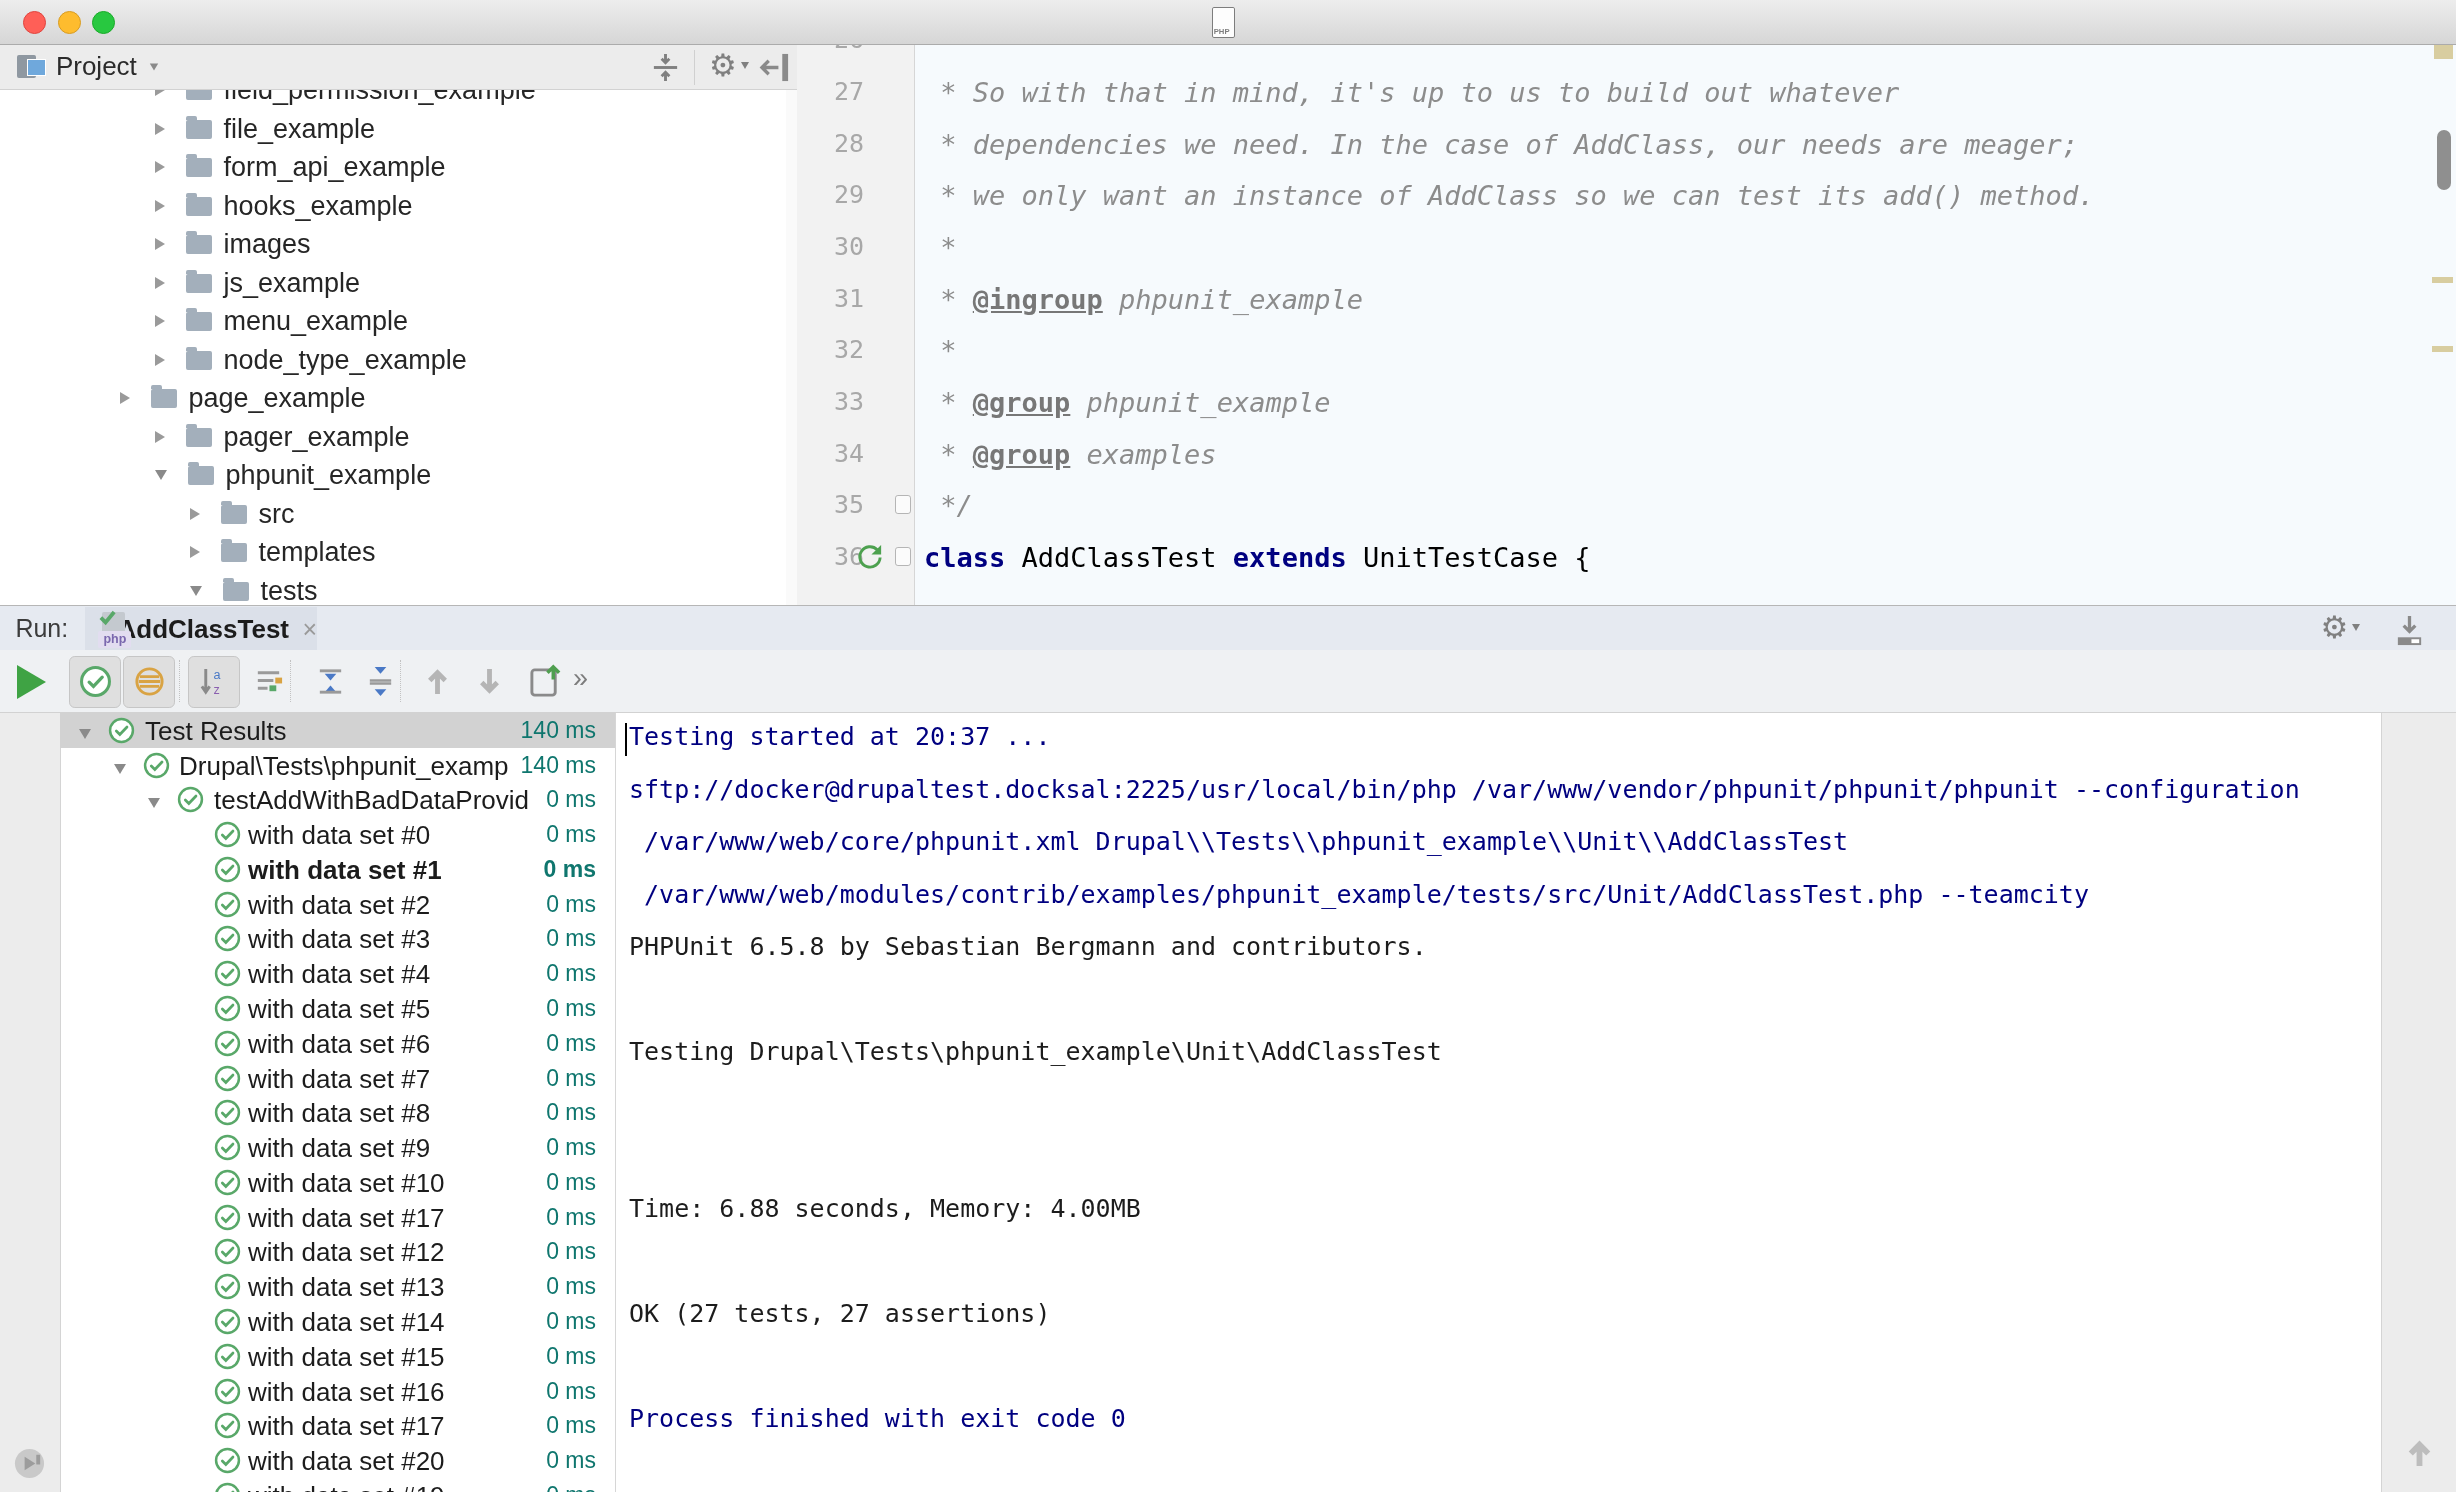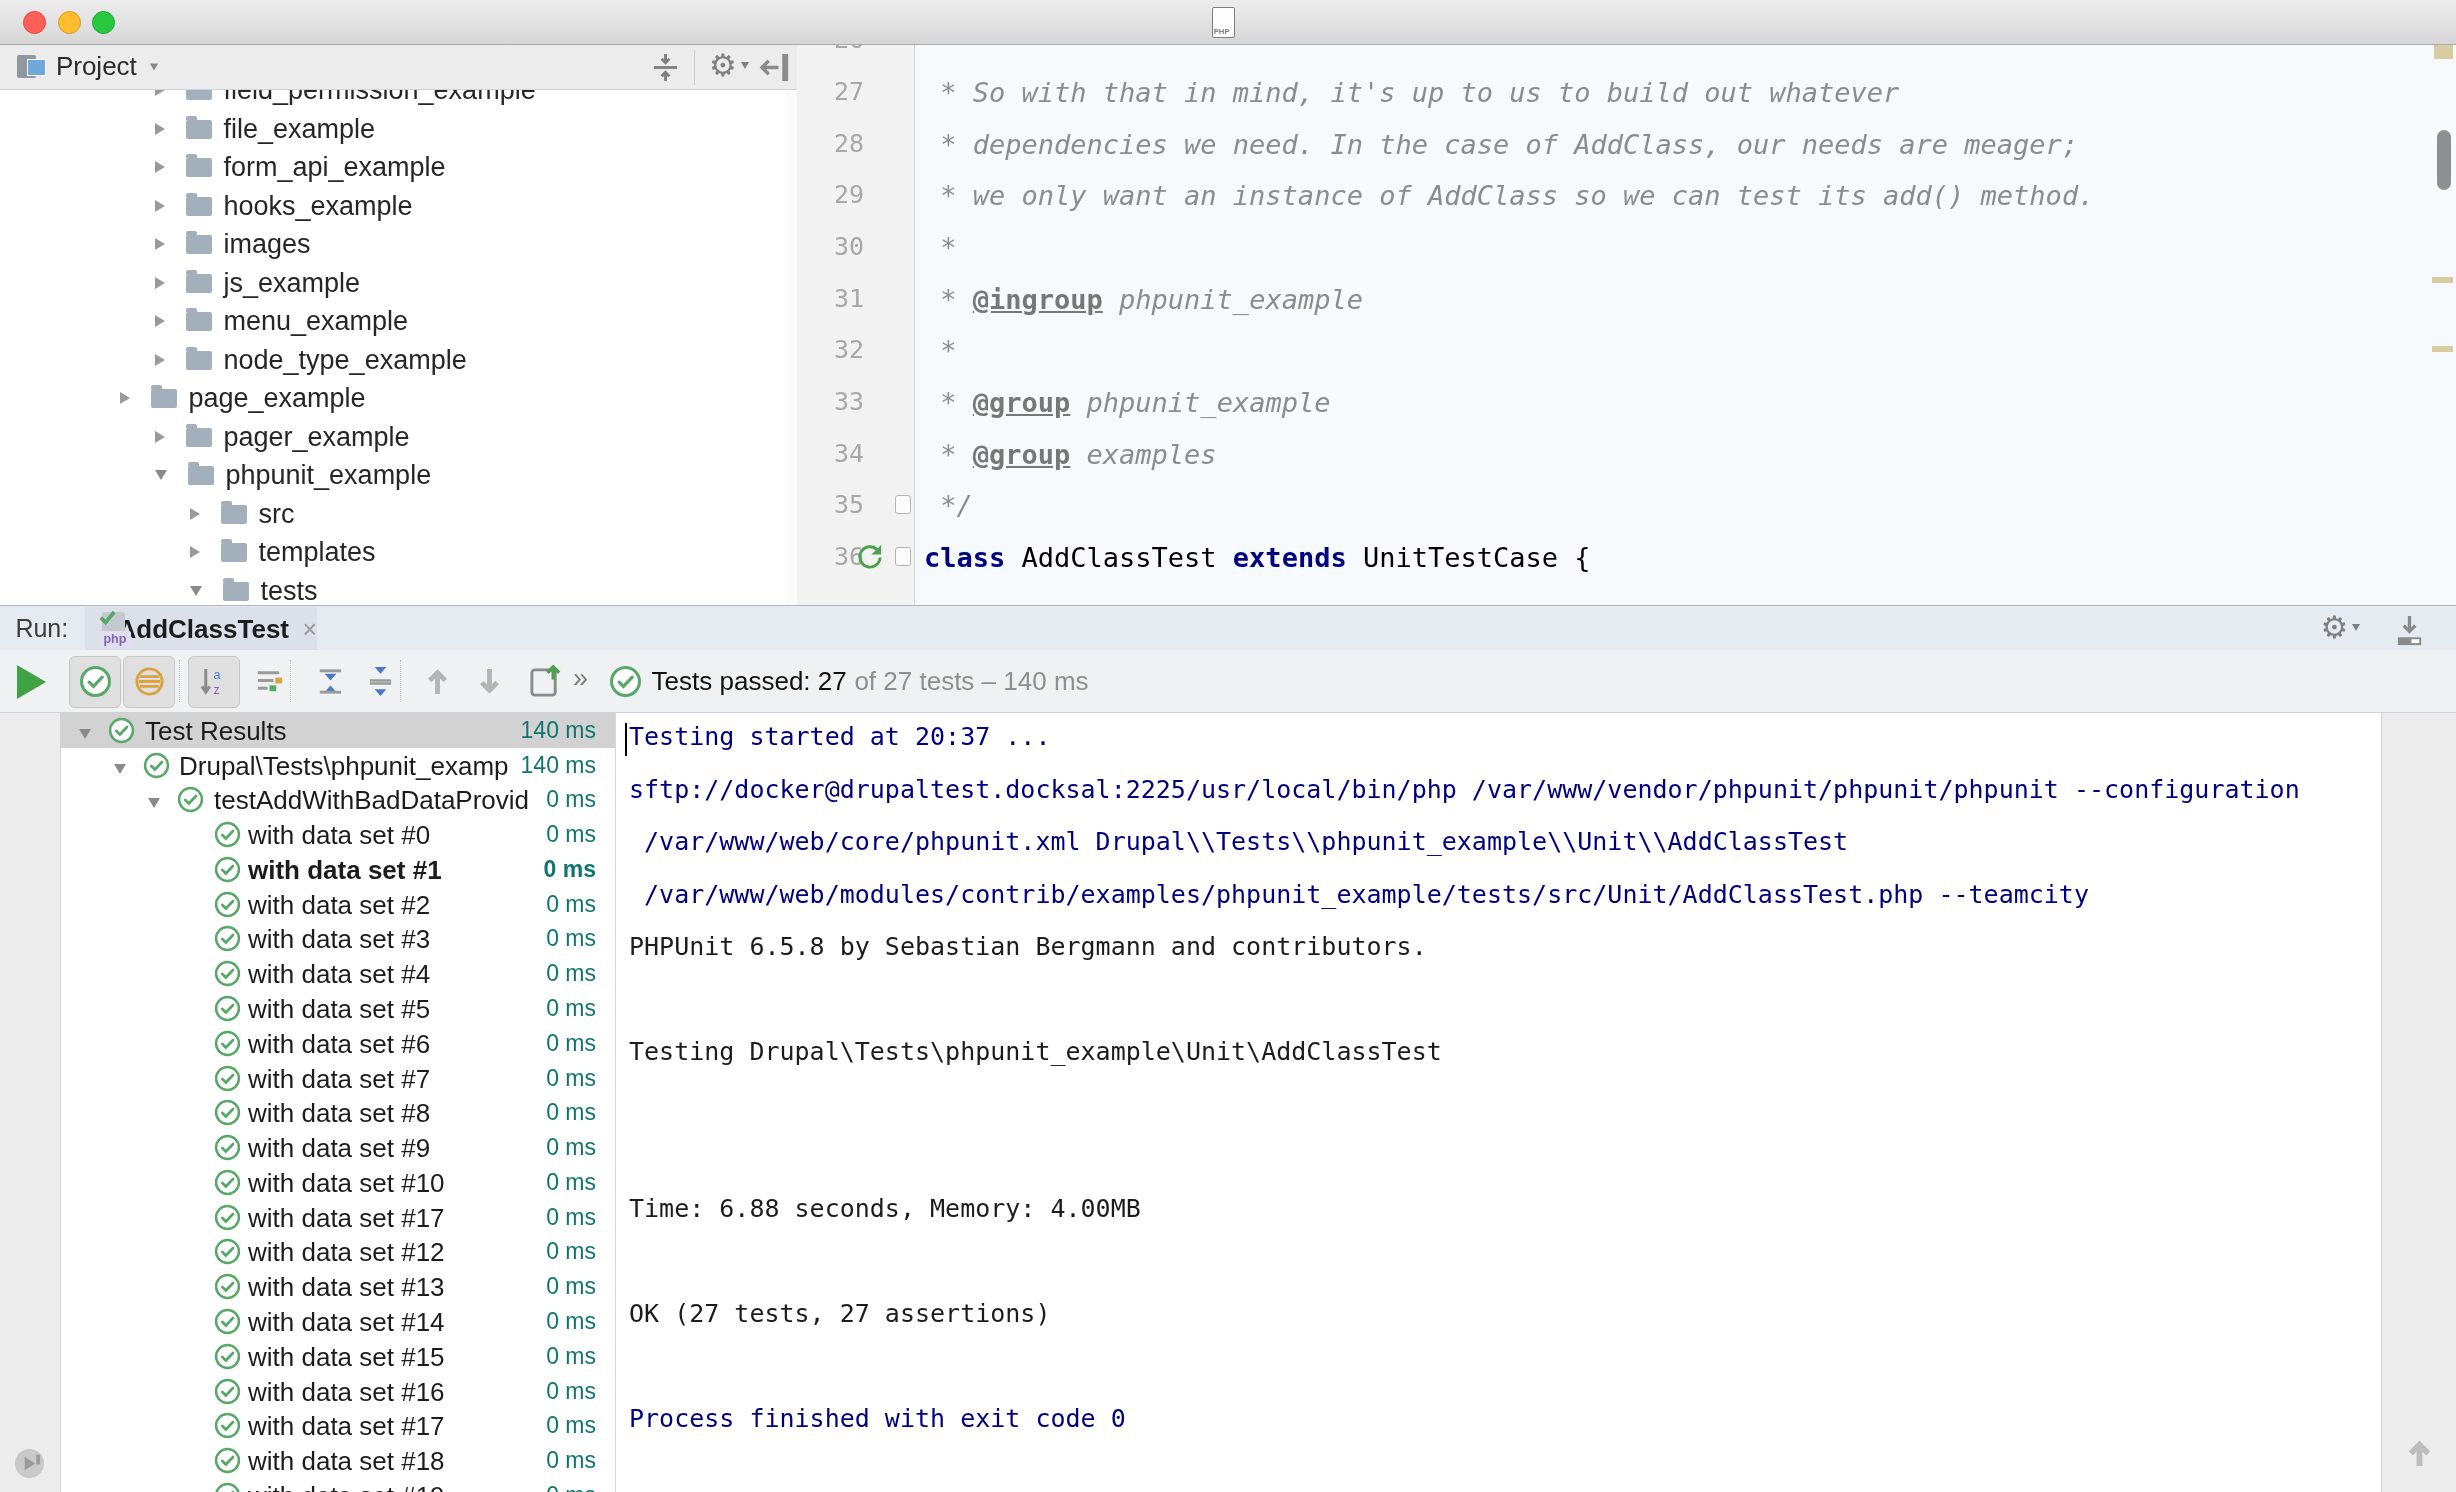--- a/index.html
+++ b/index.html
@@ -206,28 +206,20 @@
           <path d="M16 4v20M8 18l8 8 8-8" stroke="#b5b5b5" stroke-width="5" fill="none"></path>
         </svg>
     </span>
     <span class="tbtn" style="left:519px;">
       <svg width="35" height="35" viewBox="0 0 36 36">
           <rect x="4" y="6" width="24" height="26" rx="3" fill="none" stroke="#8a8a8a" stroke-width="3"></rect>
           <path d="M26 16V4M20 9l6-6 6 6" stroke="#4f9f4f" stroke-width="3.6" fill="none"></path>
         </svg>
     </span>
     <span class="chev2">»</span>
-    <span class="status">
-      <svg width="33" height="33" viewBox="0 0 26 26">
-          <circle cx="13" cy="13" r="11" fill="#fff" stroke="#59a869" stroke-width="2.4"></circle>
-          <path d="M8 13.5l3.4 3.4L18.3 9.6" fill="none" stroke="#59a869" stroke-width="2.6" stroke-linecap="round"></path>
-        </svg>
-      <span class="strong">Tests passed: 27</span>
-      <span class="muted">of 27 tests – 140 ms</span>
-    </span>
   </div>
 
   <div class="abs left-strip">
     <span class="ls-ic" style="top:734px;">
       <svg width="33" height="33" viewBox="0 0 34 34">
           <circle cx="17" cy="17" r="15" fill="#c9c9c9"></circle>
           <path d="M12 10l11 7-11 7z" fill="#9c9c9c"></path>
           <rect x="24" y="8" width="4" height="10" fill="#9c9c9c"></rect>
         </svg>
     </span>
@@ -526,21 +518,21 @@
             <path d="M8 13.5l3.4 3.4L18.3 9.6" fill="none" stroke="#59a869" stroke-width="2.6" stroke-linecap="round"></path>
           </svg></span>
         <span class="lbl" style="position:absolute;left:188px;top:2.9px;max-width:317px;">with data set #17</span>
         <span class="time">0 ms</span>
       </div>
       <div class="trow abs" style="left: 60px; top: 1443px; width: 555px;">
         <span style="position:absolute;left:154px;top:3.8px;"><svg width="27" height="27" viewBox="0 0 26 26" style="flex:none">
             <circle cx="13" cy="13" r="11" fill="#fff" stroke="#59a869" stroke-width="2.4"></circle>
             <path d="M8 13.5l3.4 3.4L18.3 9.6" fill="none" stroke="#59a869" stroke-width="2.6" stroke-linecap="round"></path>
           </svg></span>
-        <span class="lbl" style="position:absolute;left:188px;top:2.9px;max-width:317px;">with data set #18</span>
+        <span class="lbl" style="position:absolute;left:188px;top:2.9px;max-width:317px;">with data set #20</span>
         <span class="time">0 ms</span>
       </div>
       <div class="trow abs" style="left: 60px; top: 1478px; width: 555px;">
         <span style="position:absolute;left:154px;top:3.8px;"><svg width="27" height="27" viewBox="0 0 26 26" style="flex:none">
             <circle cx="13" cy="13" r="11" fill="#fff" stroke="#59a869" stroke-width="2.4"></circle>
             <path d="M8 13.5l3.4 3.4L18.3 9.6" fill="none" stroke="#59a869" stroke-width="2.6" stroke-linecap="round"></path>
           </svg></span>
         <span class="lbl" style="position:absolute;left:188px;top:2.9px;max-width:317px;">with data set #19</span>
         <span class="time">0 ms</span>
       </div>

